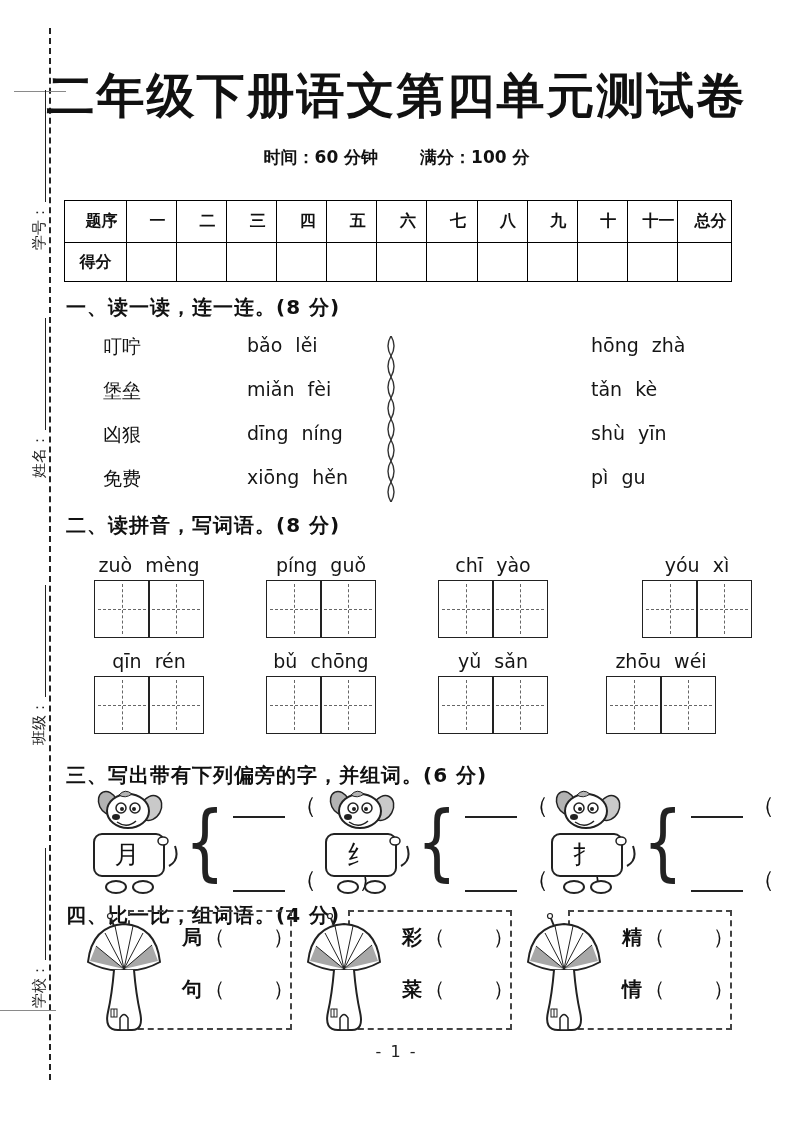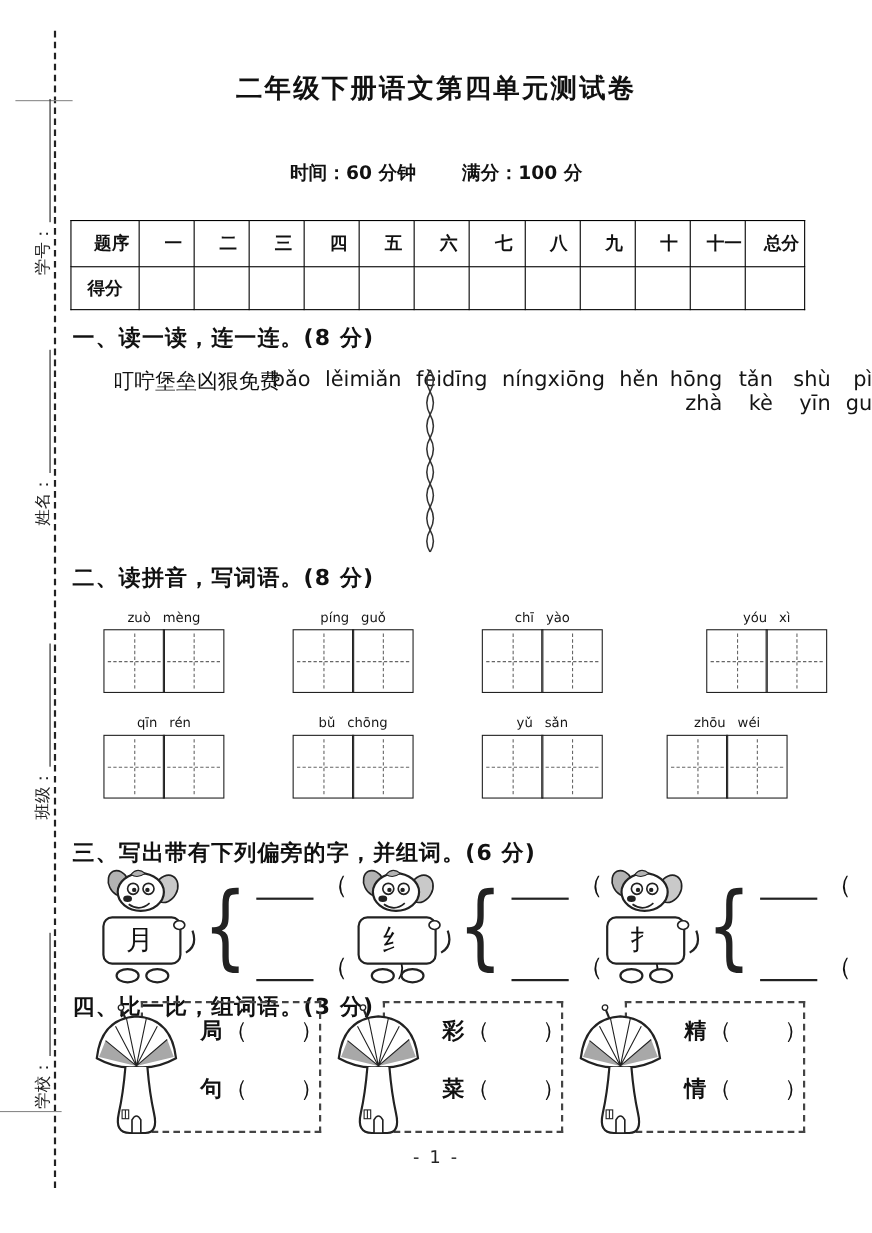--- a/index.html
+++ b/index.html
@@ -27,21 +27,21 @@
     transform: rotate(-90deg);
     display:flex; align-items:flex-end;
     font-size:15px; color:#222;
   }
   .side-field .blank-line {
     flex:1; height:0; border-bottom:1.6px solid #222; margin:0 0 3px 3px;
   }
   
   .exam-title {
     position:absolute; top:64px; left:0; right:0;
-    text-align:center; font-size:24px; font-weight:bold; letter-spacing:2px;
+    text-align:center; font-size:48px; font-weight:bold; letter-spacing:2px;
   }
   .exam-meta {
     position:absolute; top:146px; left:0; right:0;
     text-align:center; font-size:17px; font-weight:bold;
   }
   .exam-meta span { margin:0 18px; }
   
   .score-table {
     position:absolute; top:200px; left:64px; width:668px;
     border-collapse:collapse; table-layout:fixed;
@@ -51,23 +51,23 @@
     font-size:16px; font-weight:bold; padding:0;
   }
   .score-table tr:first-child td { height:42px;padding-left:12px; }
   .score-table tr:last-child td { height:39px;margin-top:36px; }
   
   .sec-heading {
     position:absolute; left:66px;
     font-size:20px; font-weight:bold; letter-spacing:1px;
   }
   
-  .match-col { position:absolute; display:flex; flex-direction:row;text-align:right; }
+  .match-col { position:absolute; display:flex; flex-direction:column; }
   .match-col > div { height:26px; margin-bottom:18px; font-size:19px; }
-  .pinyin-text { font-size:12px; word-spacing:7px; color:#151515; }
+  .pinyin-text { font-size:19px; word-spacing:7px; color:#151515; }
   .chain-divider { position:absolute; left:384px; top:336px; }
   
   .word-block { position:absolute; width:118px; text-align:center; }
   .word-block .pinyin-text { display:block; margin-bottom:4px; }
   .tzg { display:flex; justify-content:center; }
   .tzg-cell {
     width:56px; height:58px; border:1.7px solid #222; position:relative;
   }
   .tzg-cell + .tzg-cell { margin-left:-1.7px; }
   .tzg-cell::before {
@@ -375,21 +375,21 @@
 
       </div>
       <div class="s3-row">
         <span class="answer-line"></span>
         <span class="paren">（</span>
 
       </div>
     </div>
   </div>
 
-  <div class="sec-heading" style="top:902px">四、比一比，组词语。(3 分)</div>
+  <div class="sec-heading" style="top:902px">四、比一比，组词语。(4 分)</div>
 
   <div class="s4-box" style="left:128px; top:910px">
     <div class="s4-row r1">
       <span class="compare-char">局</span>
       <span class="paren">（</span>
       <span class="paren close">）</span>
     </div>
     <div class="s4-row r2">
       <span class="compare-char">句</span>
       <span class="paren">（</span>

